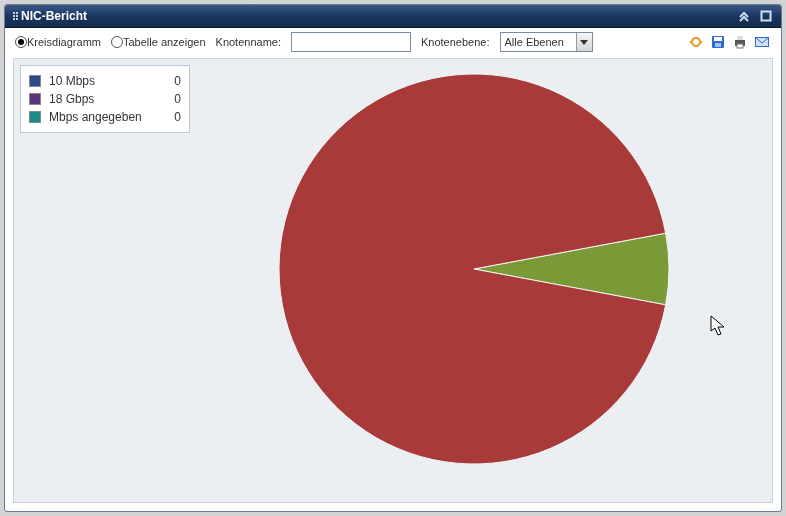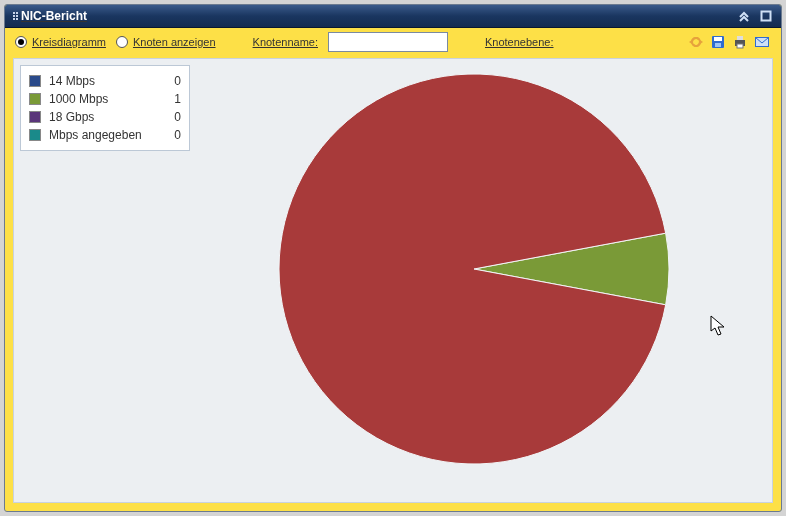--- a/index.html
+++ b/index.html
@@ -7,27 +7,26 @@
     margin: 0;
     padding: 4px;
     background: #d4d4d4;
     font-family: Verdana, Arial, sans-serif;
     font-size: 11px;
     color: #333;
   }
   .window {
     width: 778px;
     height: 508px;
-    background: #fde047;
+    background: #ffffff;
     border: 1px solid #6b7a8f;
     border-radius: 3px;
     overflow: hidden;
     display: flex;
     flex-direction: column;
-    text-decoration: underline;
   }
   .titlebar {
     background: linear-gradient(to bottom, #3a5a8a 0%, #1a3660 50%, #142c50 100%);
     color: #fff;
     font-weight: bold;
     font-size: 12px;
     padding: 4px 8px;
     display: flex;
     align-items: center;
     justify-content: space-between;
@@ -43,26 +42,26 @@
     padding: 6px 10px 8px 10px;
     color: #333;
     line-height: 1.3;
   }
   .toolbar {
     display:flex;
     align-items:center;
     padding: 4px 10px 6px 10px;
     gap: 10px;
   }
-  .radio-group { display:flex; align-items:center; gap:5px; white-space:nowrap;}
+  .radio-group { display:flex; align-items:center; white-space:nowrap;}
   .radio-dot {
     width:12px; height:12px; border:1px solid #555; border-radius:50%; background:#fff; display:inline-flex; align-items:center; justify-content:center;
   }
   .radio-dot.checked::after{content:""; width:6px; height:6px; background:#000; border-radius:50%;}
-  .field-label { white-space:nowrap;margin-left:27px; }
+  .field-label { white-space:nowrap; }
   .text-input {
     width:120px; height:20px; border:1px solid #7a8aa0; background:#fff; padding:2px 4px; font-size:11px;
   }
   .select-wrap {
     border:1px solid #7a8aa0; background:#eee; height:20px; display:inline-flex; align-items:center;
   }
   .select-value { padding:0 6px 0 4px; background:#fff; height:100%; display:flex; align-items:center; min-width:75px;}
   .select-btn { width:16px; height:100%; background:linear-gradient(#f5f5f5,#d5d5d5); border-left:1px solid #999; display:flex; align-items:center; justify-content:center;}
   .spacer { flex:1; }
   .icon-buttons { display:flex; align-items:center; gap:4px; }
@@ -109,25 +108,33 @@
   </div>
 
 
   <div class="toolbar">
     <div class="radio-group">
       <span class="radio-dot checked"></span>
       <span>Kreisdiagramm</span>
     </div>
     <div class="radio-group">
       <span class="radio-dot"></span>
-      <span>Knoten anzeigen</span>
+      <span>Tabelle anzeigen</span>
     </div>
     <span class="field-label">Knotenname:</span>
     <input class="text-input" type="text" value="" style="">
     <span class="field-label">Knotenebene:</span>
+    <span class="select-wrap">
+      <span class="select-value">Alle Ebenen</span>
+      <span class="select-btn">
+        <svg width="8" height="8" viewBox="0 0 8 8">
+            <polygon points="0,2 8,2 4,7" fill="#333"></polygon>
+          </svg>
+      </span>
+    </span>
     <span class="spacer"></span>
     <div class="icon-buttons">
       <span class="ibtn">
         <svg width="16" height="16" viewBox="0 0 16 16">
             <path d="M4 8a4 4 0 1 1 1.2 2.8" fill="none" stroke="#e6a23c" stroke-width="2"></path>
             <polygon points="4,6 4,10 1,8" fill="#e6a23c"></polygon>
             <path d="M12 8a4 4 0 1 1-1.2-2.8" fill="none" stroke="#e6a23c" stroke-width="2"></path>
             <polygon points="12,10 12,6 15,8" fill="#e6a23c"></polygon>
           </svg>
       </span>
@@ -151,27 +158,22 @@
             <polyline points="1.5,3.5 8,9 14.5,3.5" fill="none" stroke="#2f6bd0"></polyline>
           </svg>
       </span>
     </div>
   </div>
 
   <div class="content">
     <div class="legend">
       <div class="legend-row">
         <span class="swatch" style="background:#2a4a8a"></span>
-        <span class="legend-label">14 Mbps</span>
+        <span class="legend-label">10 Mbps</span>
         <span class="legend-value">0</span>
-      </div>
-      <div class="legend-row">
-        <span class="swatch" style="background:#7a9a37"></span>
-        <span class="legend-label">1000 Mbps</span>
-        <span class="legend-value">1</span>
       </div>
       <div class="legend-row">
         <span class="swatch" style="background:#5a357a"></span>
         <span class="legend-label">18 Gbps</span>
         <span class="legend-value">0</span>
       </div>
       <div class="legend-row">
         <span class="swatch" style="background:#1a8a8a"></span>
         <span class="legend-label">Mbps angegeben</span>
         <span class="legend-value">0</span>

